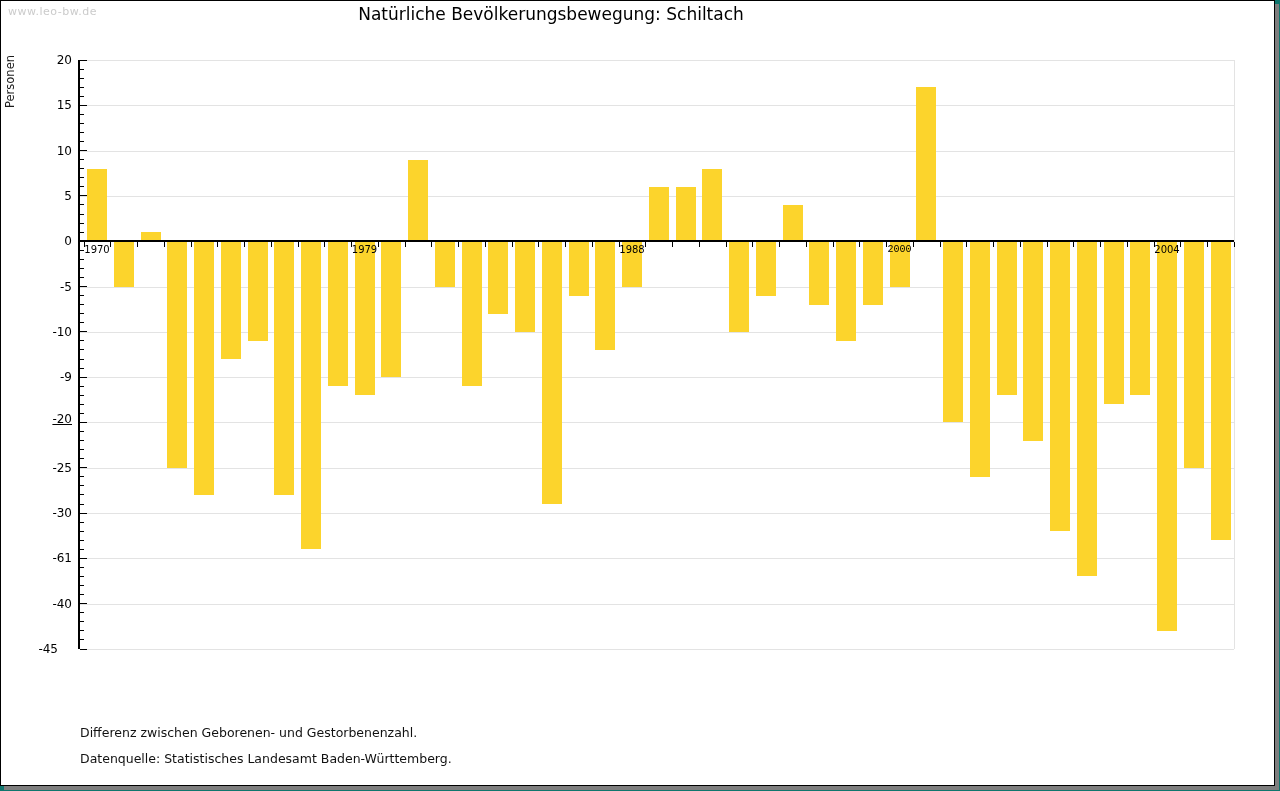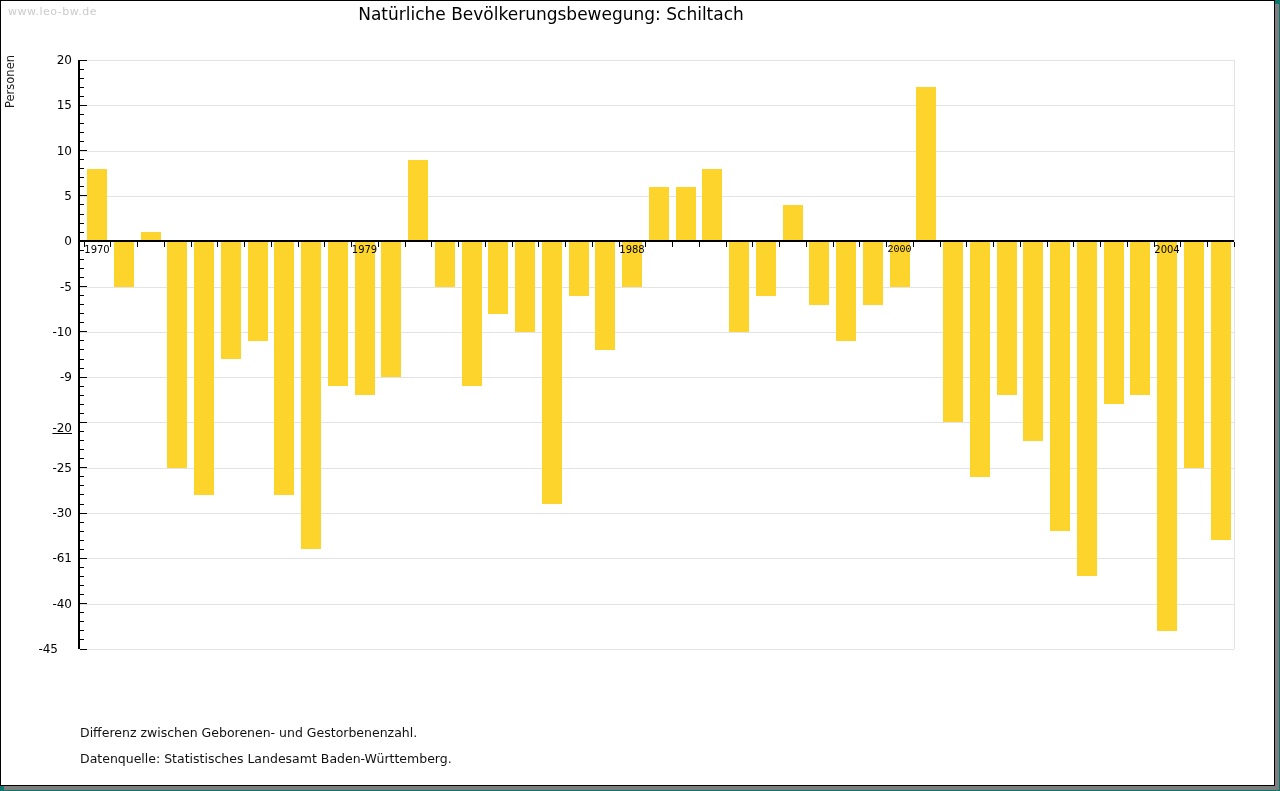--- a/index.html
+++ b/index.html
@@ -266,21 +266,21 @@
 
   <div id="y-labels">
       <div class="y-tick-label" style="left: 26px; top: 52px;">20</div>
       <div class="y-tick-label" style="left: 26px; top: 97.3077px;">15</div>
       <div class="y-tick-label" style="left: 26px; top: 142.615px;">10</div>
       <div class="y-tick-label" style="left: 26px; top: 187.923px;">5</div>
       <div class="y-tick-label" style="left: 26px; top: 233.231px;">0</div>
       <div class="y-tick-label" style="left: 26px; top: 278.538px;">-5</div>
       <div class="y-tick-label" style="left: 26px; top: 323.846px;">-10</div>
       <div class="y-tick-label" style="left: 26px; top: 369.154px;">-9</div>
-      <div class="y-tick-label" style="left: 26px; top: 420px; text-decoration: underline;">-20</div>
+      <div class="y-tick-label" style="left: 26px; top: 411px; text-decoration: underline;">-20</div>
       <div class="y-tick-label" style="left: 26px; top: 459.769px;">-25</div>
       <div class="y-tick-label" style="left: 26px; top: 505.077px;">-30</div>
       <div class="y-tick-label" style="left: 26px; top: 550.385px;">-61</div>
       <div class="y-tick-label" style="left: 26px; top: 595.692px;">-40</div>
       <div class="y-tick-label" style="left: 12px; top: 641px;">-45</div>
     </div>
 
 
   <div class="note note-1">Differenz zwischen Geborenen- und Gestorbenenzahl.</div>
   <div class="note note-2">Datenquelle: Statistisches Landesamt Baden-Württemberg.</div>

